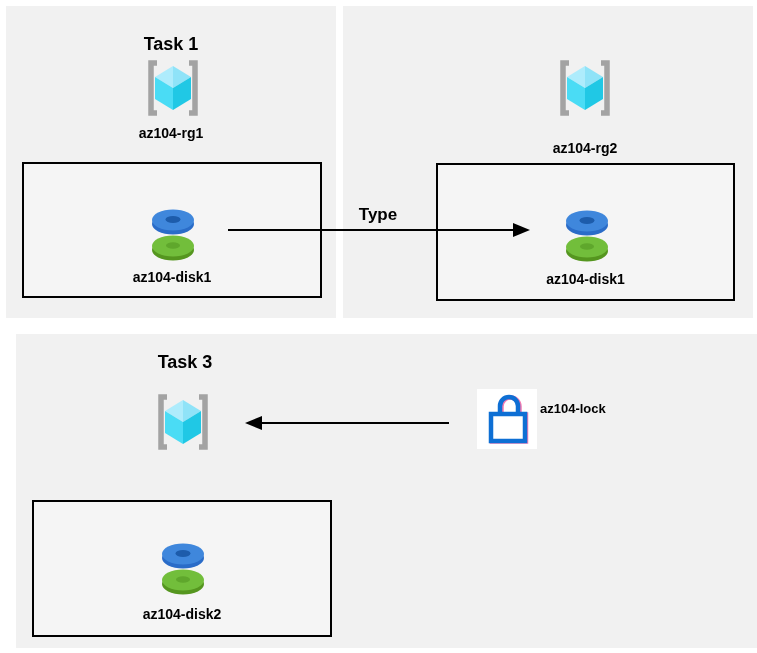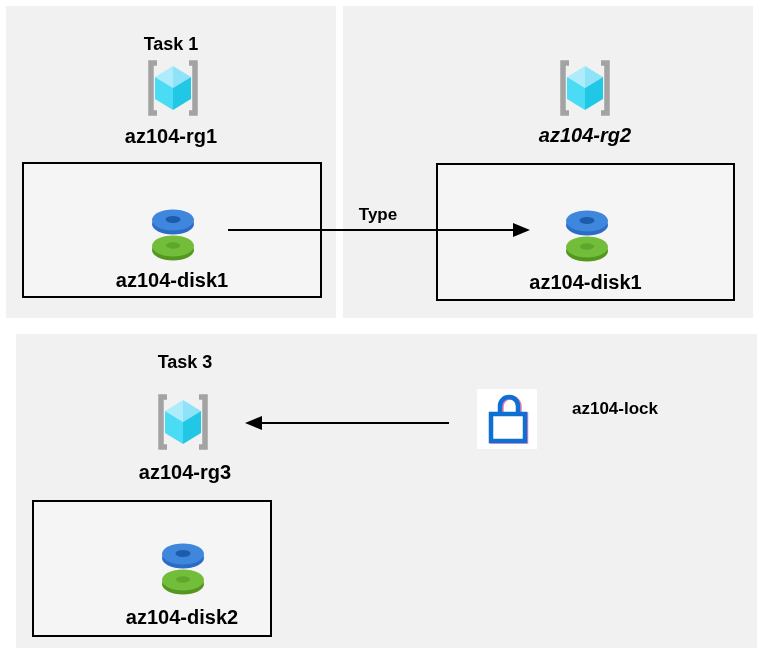--- a/index.html
+++ b/index.html
@@ -22,21 +22,21 @@
     background: var(--panel-bg);
   }
   #panel1 { left: 6px;   top: 6px;   width: 330px; height: 312px; }
   #panel2 { left: 343px; top: 6px;   width: 410px; height: 312px; }
   #panel3 { left: 16px;   top: 334px; width: 742px; height: 314px; }
 
   .abs { position: absolute; }
   .ctr { text-align: center; }
 
   .task-title { font-size: 18px; }
-  .res-label  { font-size: 20px; }
+  .res-label  { font-size: 14px; }
 
   .resource-box {
     position: absolute;
     border: 2px solid var(--line-black);
     background: var(--box-bg);
     box-sizing: border-box;
   }
 
   .icon-wrap { position: absolute; }
   .icon-wrap svg { display: block; }
@@ -60,23 +60,22 @@
   .lock-tile {
     position: absolute;
     background: #ffffff;
   }
   .lock-pink { stroke: var(--lock-pink); stroke-width: 4.5; fill: none; }
   .lock-blue { stroke: var(--lock-blue); stroke-width: 4.5; fill: #ffffff; }
   .lock-blue-open { stroke: var(--lock-blue); stroke-width: 4.5; fill: none; }
 
   .lock-text {
     position: absolute;
-    font-size: 17px;
+    font-size: 13px;
     line-height: 25px;
-    text-align: center;
   }
 
   .arrow-layer {
     position: absolute;
     left: 0; top: 0;
     width: 757px; height: 653px;
     pointer-events: none;
   }
   .arrow-line { stroke: var(--line-black); stroke-width: 2; }
   .arrow-head { fill: var(--line-black); }
@@ -129,21 +128,21 @@
       <svg width="60" height="64" viewBox="0 0 60 64">
         <path class="bracket" d="M14 7 H8 V57 H14"></path>
         <path class="bracket" d="M46 7 H52 V57 H46"></path>
         <polygon class="cube-top-l" points="30,10 12,21 30,32"></polygon>
         <polygon class="cube-top-r" points="30,10 48,21 30,32"></polygon>
         <polygon class="cube-left" points="12,21 30,32 30,54 12,43"></polygon>
         <polygon class="cube-right" points="48,21 30,32 30,54 48,43"></polygon>
       </svg>
     </div>
 
-    <div class="abs ctr res-label" style="left:92px; top:118px; width:300px;font-style:italic;">az104-rg2</div>
+    <div class="abs ctr res-label" style="left:92px; top:134px; width:300px;">az104-rg2</div>
 
     <div class="resource-box" style="left:93px; top:157px; width:299px; height:138px;">
       <div class="icon-wrap" style="left:119px; top:42px;">
         <svg width="60" height="58" viewBox="0 0 60 58">
           <ellipse class="d-green-side" cx="30" cy="44" rx="21" ry="10.5"></ellipse>
           <ellipse class="d-green-top" cx="30" cy="40" rx="21" ry="10.5"></ellipse>
           <ellipse class="d-green-hole" cx="30" cy="39.5" rx="7" ry="3.2"></ellipse>
           <ellipse class="d-blue-side" cx="30" cy="18" rx="21" ry="10.5"></ellipse>
           <ellipse class="d-blue-top" cx="30" cy="14" rx="21" ry="10.5"></ellipse>
           <ellipse class="d-blue-hole" cx="30" cy="13.5" rx="7.5" ry="3.4"></ellipse>
@@ -160,23 +159,22 @@
       <svg width="60" height="64" viewBox="0 0 60 64">
         <path class="bracket" d="M14 7 H8 V57 H14"></path>
         <path class="bracket" d="M46 7 H52 V57 H46"></path>
         <polygon class="cube-top-l" points="30,10 12,21 30,32"></polygon>
         <polygon class="cube-top-r" points="30,10 48,21 30,32"></polygon>
         <polygon class="cube-left" points="12,21 30,32 30,54 12,43"></polygon>
         <polygon class="cube-right" points="48,21 30,32 30,54 48,43"></polygon>
       </svg>
     </div>
 
-    <div class="abs ctr res-label" style="left:4px; top:127px; width:330px;">az104-rg3</div>
-
-    <div class="resource-box" style="left:16px; top:166px; width:240px; height:137px;">
+
+    <div class="resource-box" style="left:16px; top:166px; width:300px; height:137px;">
       <div class="icon-wrap" style="left:119px; top:38px;">
         <svg width="60" height="58" viewBox="0 0 60 58">
           <ellipse class="d-green-side" cx="30" cy="44" rx="21" ry="10.5"></ellipse>
           <ellipse class="d-green-top" cx="30" cy="40" rx="21" ry="10.5"></ellipse>
           <ellipse class="d-green-hole" cx="30" cy="39.5" rx="7" ry="3.2"></ellipse>
           <ellipse class="d-blue-side" cx="30" cy="18" rx="21" ry="10.5"></ellipse>
           <ellipse class="d-blue-top" cx="30" cy="14" rx="21" ry="10.5"></ellipse>
           <ellipse class="d-blue-hole" cx="30" cy="13.5" rx="7.5" ry="3.4"></ellipse>
         </svg>
       </div>

